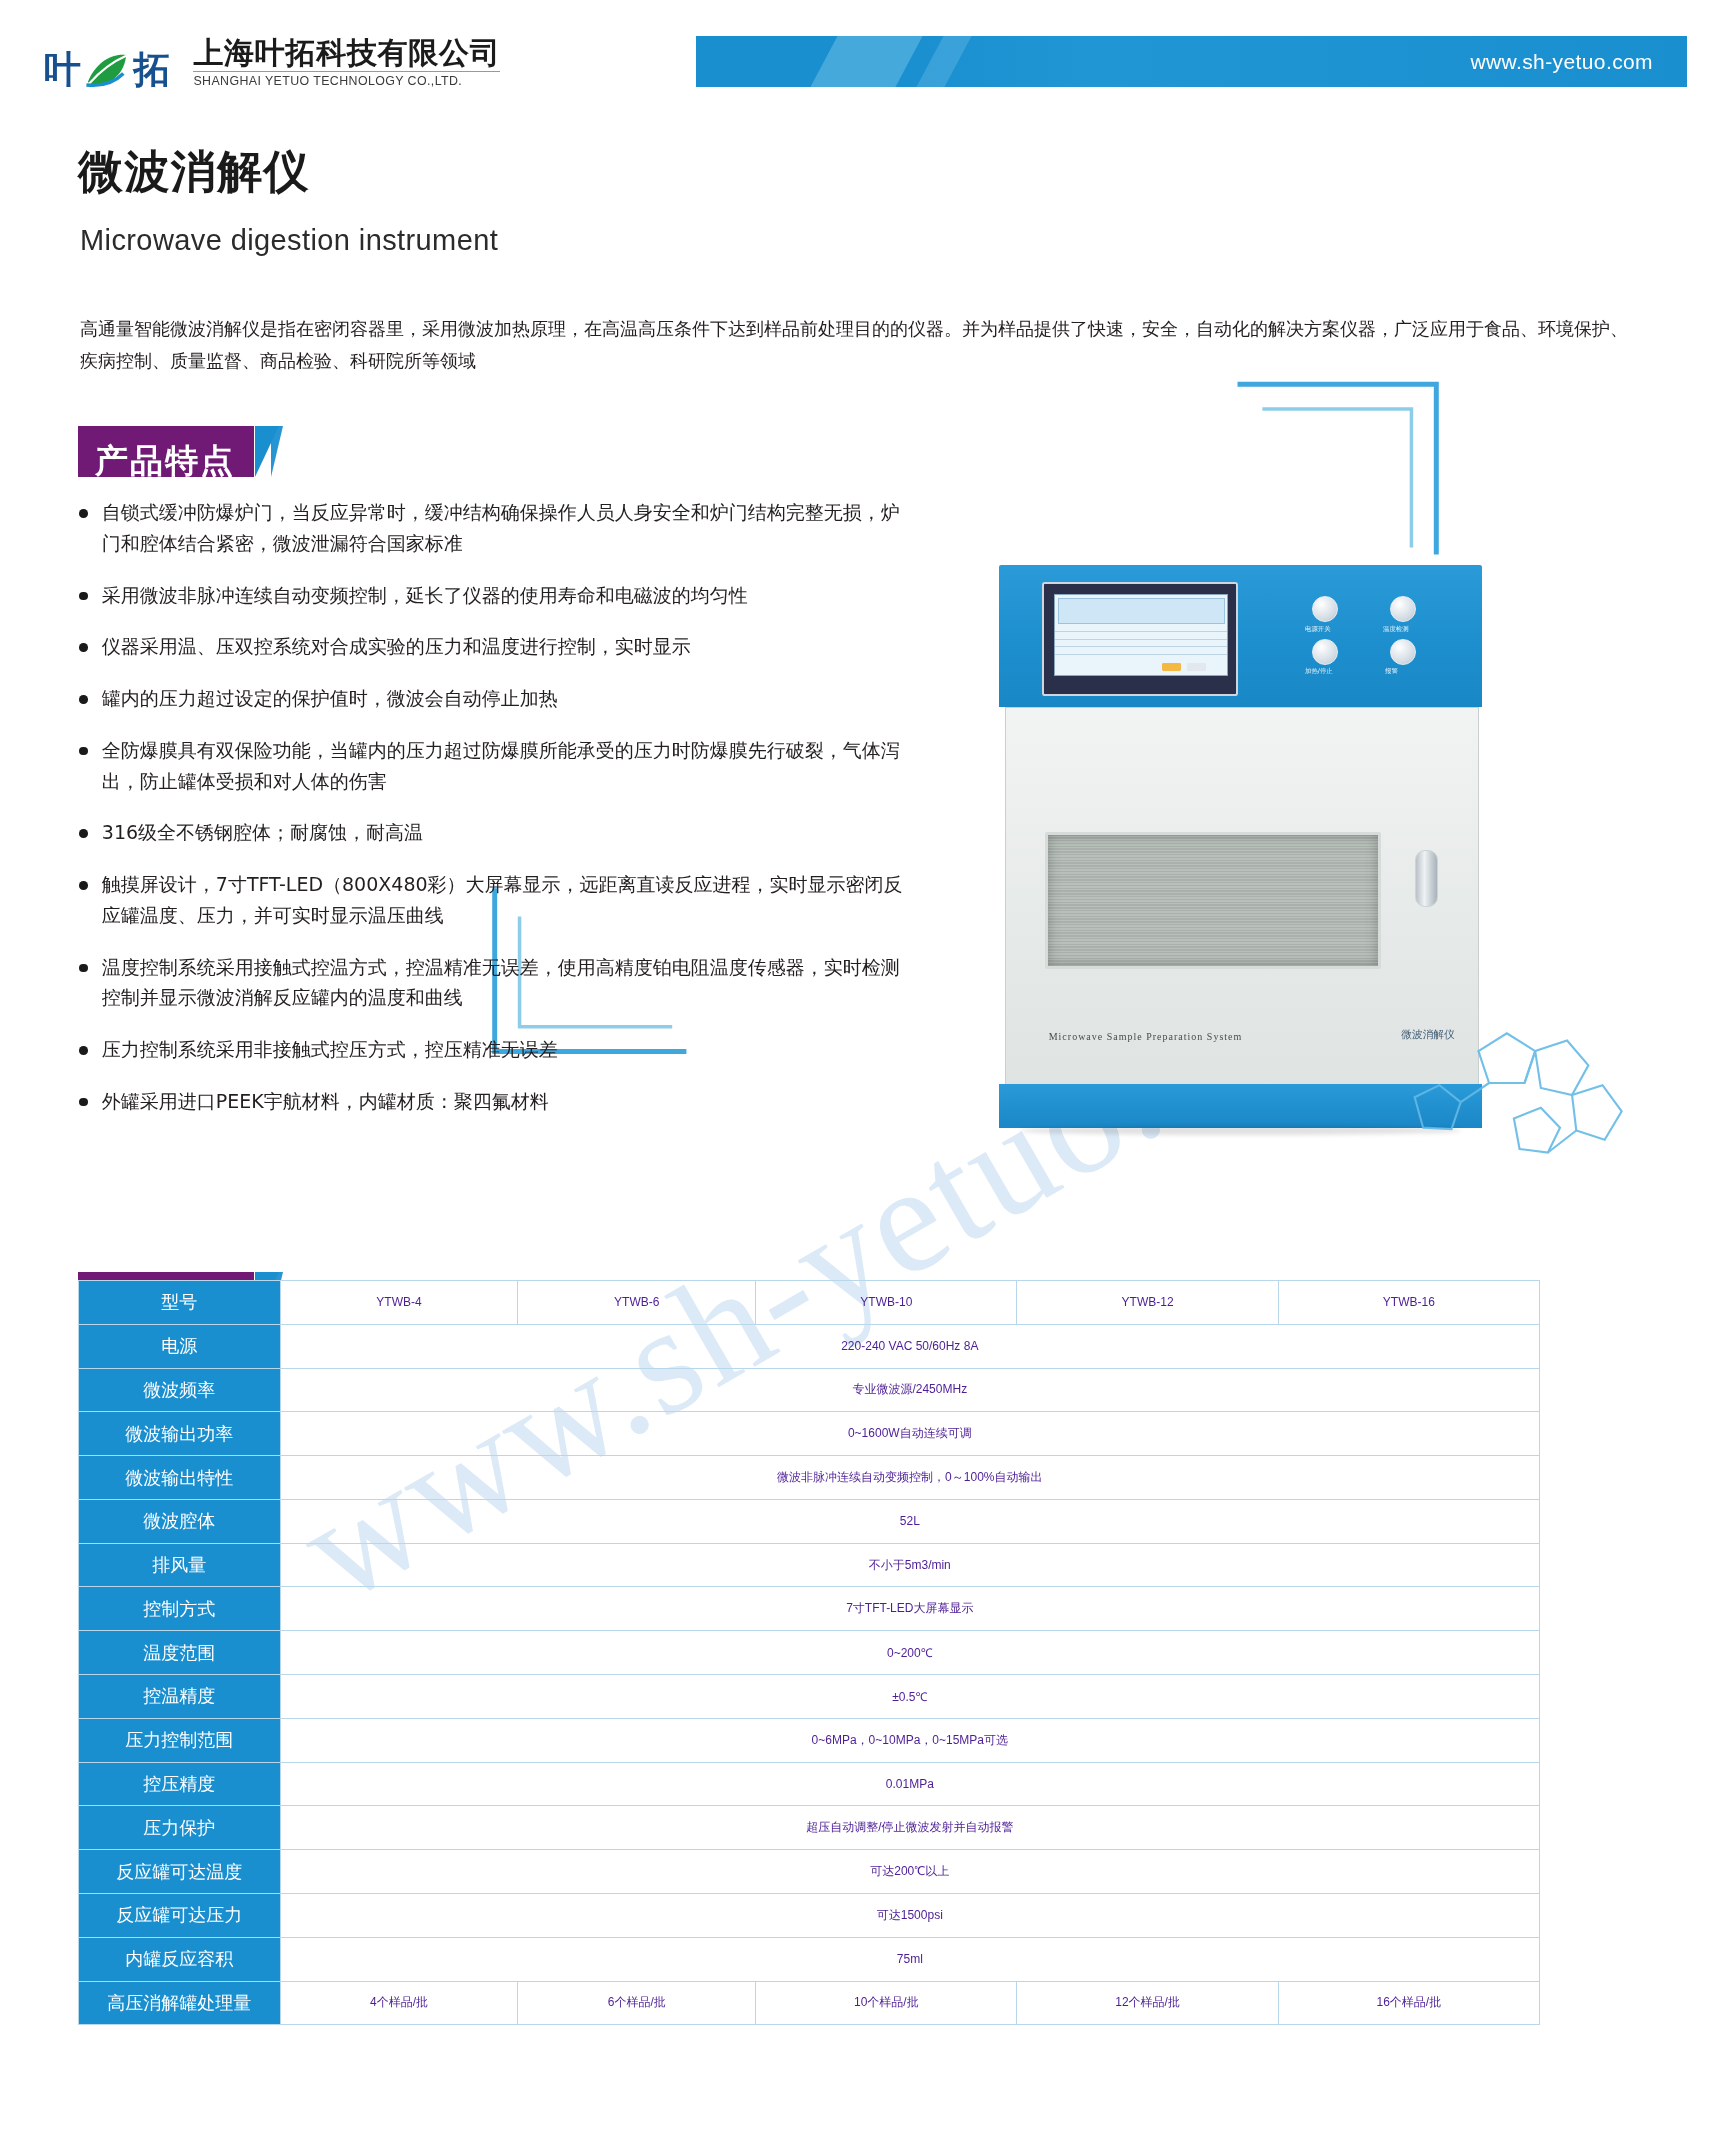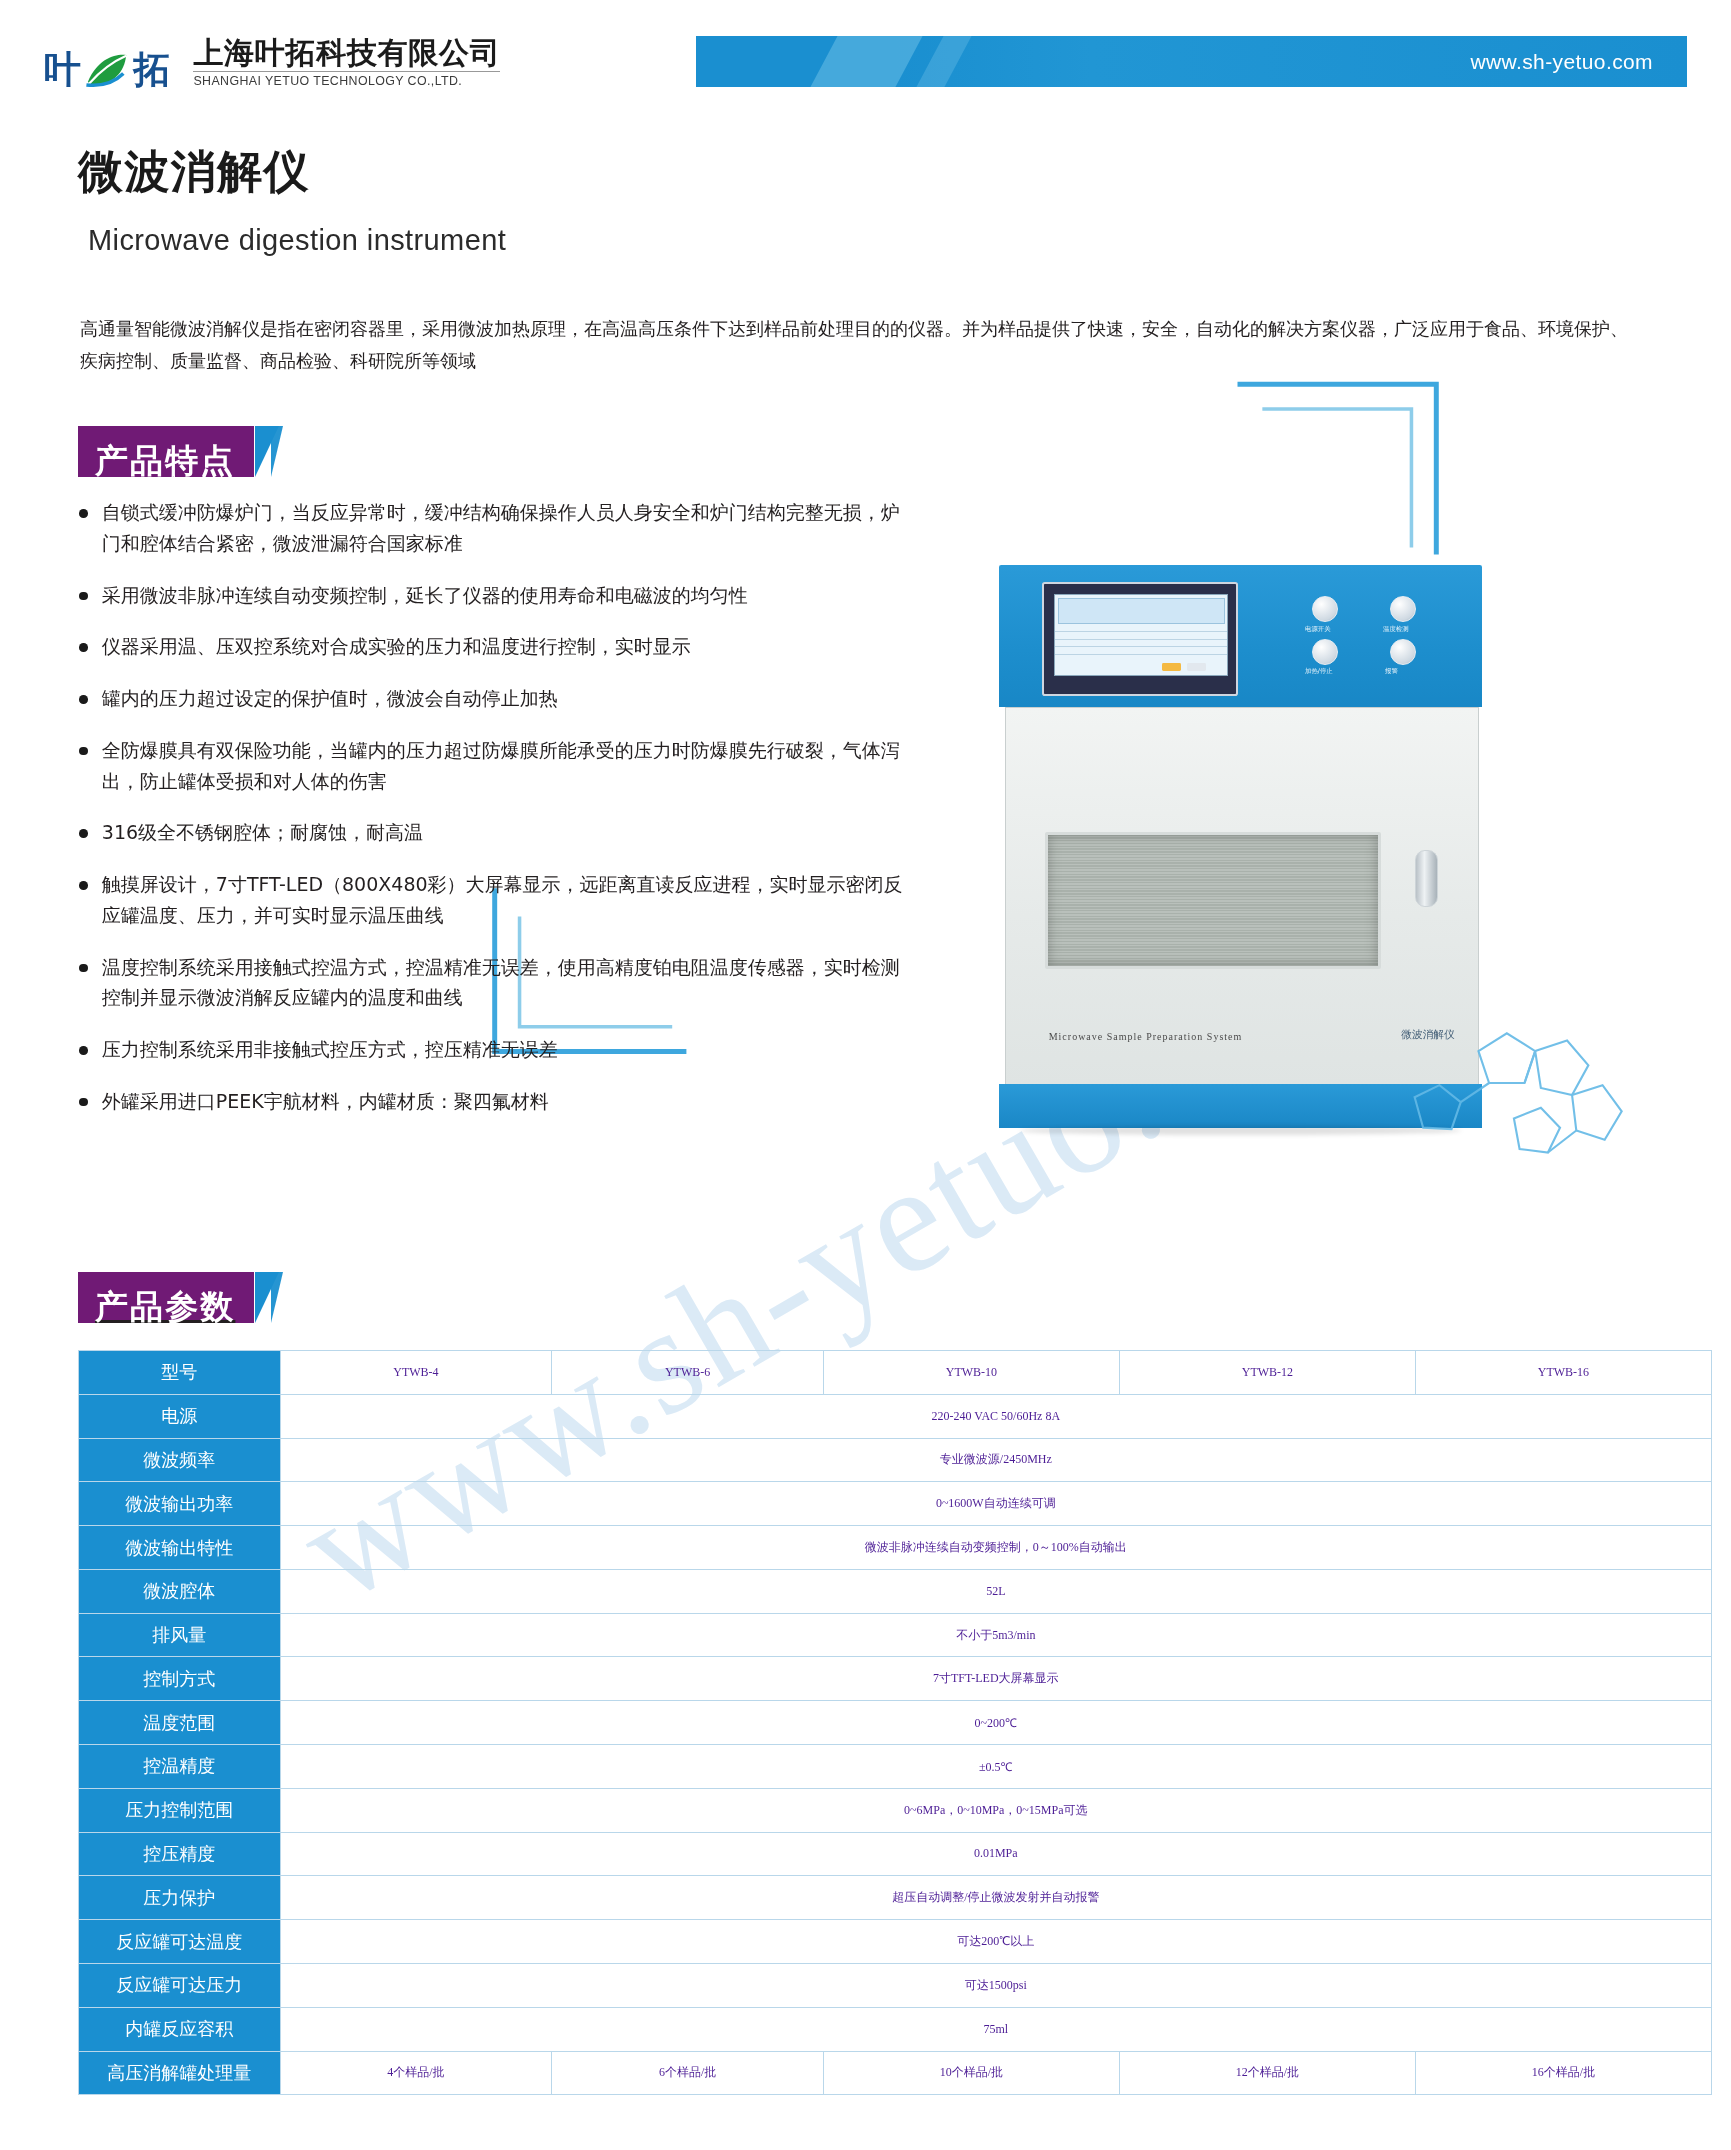--- a/index.html
+++ b/index.html
@@ -140,21 +140,20 @@
   }
   .title-en {
     position: absolute;
     left: 80px;
     top: 224px;
     font-size: 29px;
     color: #2b2b2b;
     font-family: "Liberation Sans", sans-serif;
     letter-spacing: 0.4px;
     z-index: 10;
-    margin-left: 8px;
   }
   .intro {
     position: absolute;
     left: 80px;
     top: 313px;
     width: 1556px;
     font-size: 18px;
     line-height: 1.75;
     color: #231f20;
     font-family: "DejaVu Sans", sans-serif;
@@ -376,25 +375,25 @@
     top: 568px;
     width: 298px;
     height: 234px;
     opacity: 0.9;
   }
 
   
   .params-table {
     position: absolute;
     left: 78px;
-    top: 1350px;
-    width: 1634px;
+    top: 1280px;
+    width: 1462px;
     border-collapse: collapse;
     z-index: 10;
-    font-family: Liberation Serif, serif;
+    font-family: Liberation Sans, sans-serif;
   }
   .params-table td {
     border: 0.7px solid #b9d7ea;
     height: 40px;
     font-size: 12px;
     text-align: center;
     color: #4c1d95;
     padding: 1.4px 4.3px;
   }
   .params-table td.lbl {

